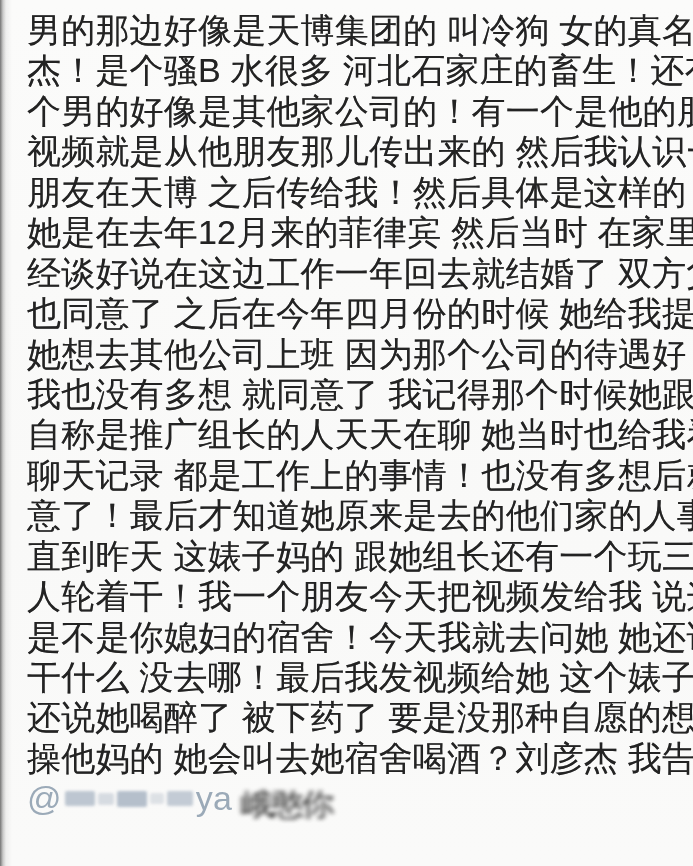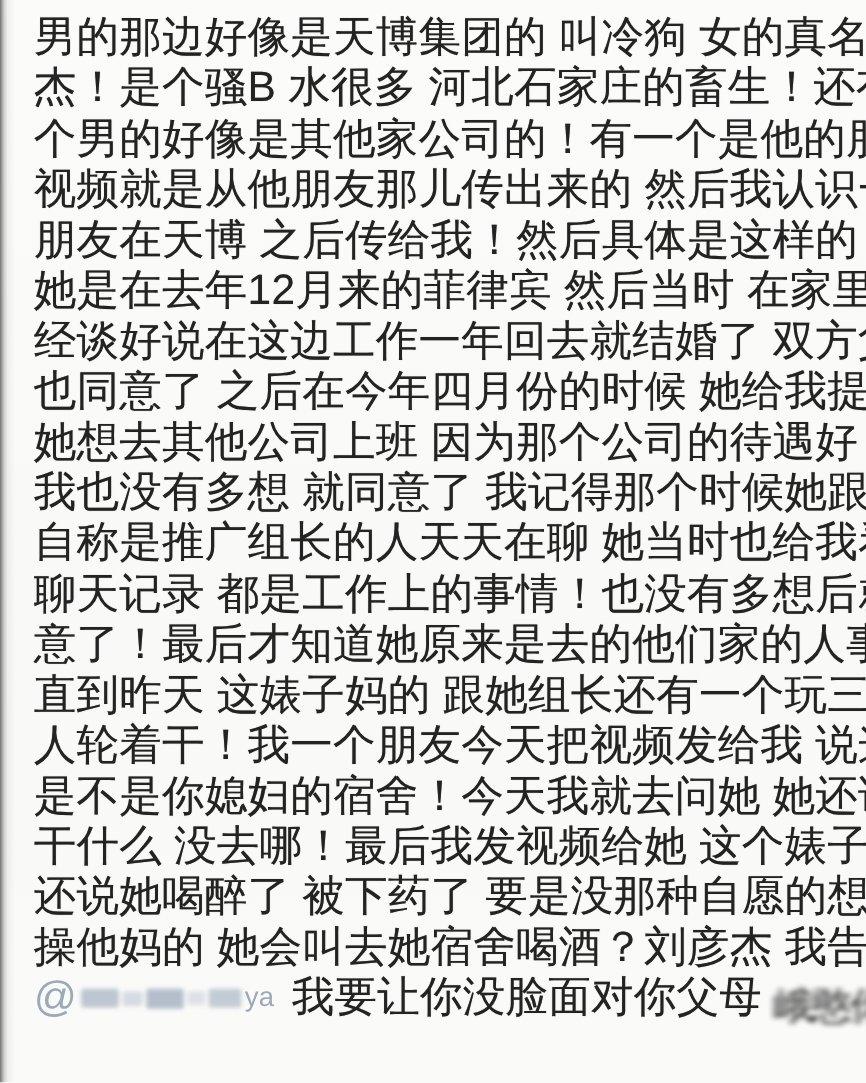--- a/index.html
+++ b/index.html
@@ -51,21 +51,21 @@
     filter: blur(1.6px);
   }
   .mosaic i {
     display: inline-block; border-radius: 2px;
   }
   .mosaic i:nth-child(1) { width: 30px; height: 15px; background: #bcc6d2; }
   .mosaic i:nth-child(2) { width: 16px; height: 12px; background: #d6dbe2; }
   .mosaic i:nth-child(3) { width: 30px; height: 16px; background: #b4bfcd; }
   .mosaic i:nth-child(4) { width: 14px; height: 11px; background: #dde1e6; }
   .mosaic i:nth-child(5) { width: 26px; height: 15px; background: #c2cbd6; }
-  .mention .suffix { color: #9aaaba; font-size: 22px; }
+  .mention .suffix { color: #9aaaba; font-size: 34px; }
   .tail { margin-left: 14px; }
   
   .watermark {
     display: inline-block;
     margin-left: 12px;
     color: #161616;
     font-size: 31px;
     letter-spacing: -3px;
     filter: blur(2.3px);
     opacity: 0.88;
@@ -104,17 +104,16 @@
         <span class="at">@</span>
         <span class="mosaic">
           <i></i>
             <i></i>
             <i></i>
             <i></i>
             <i></i>
         </span>
         <span class="suffix">ya</span>
       </span>
-      <span class="tail">我要让你没脸面对你父母</span>
       <span class="watermark">峨憨你</span>
     </div>
   </div>
 </div>
 
 </body></html>

